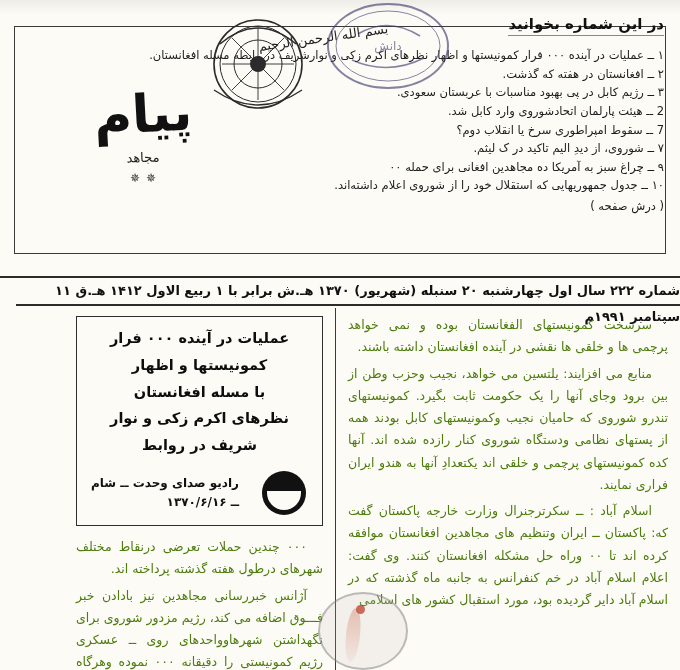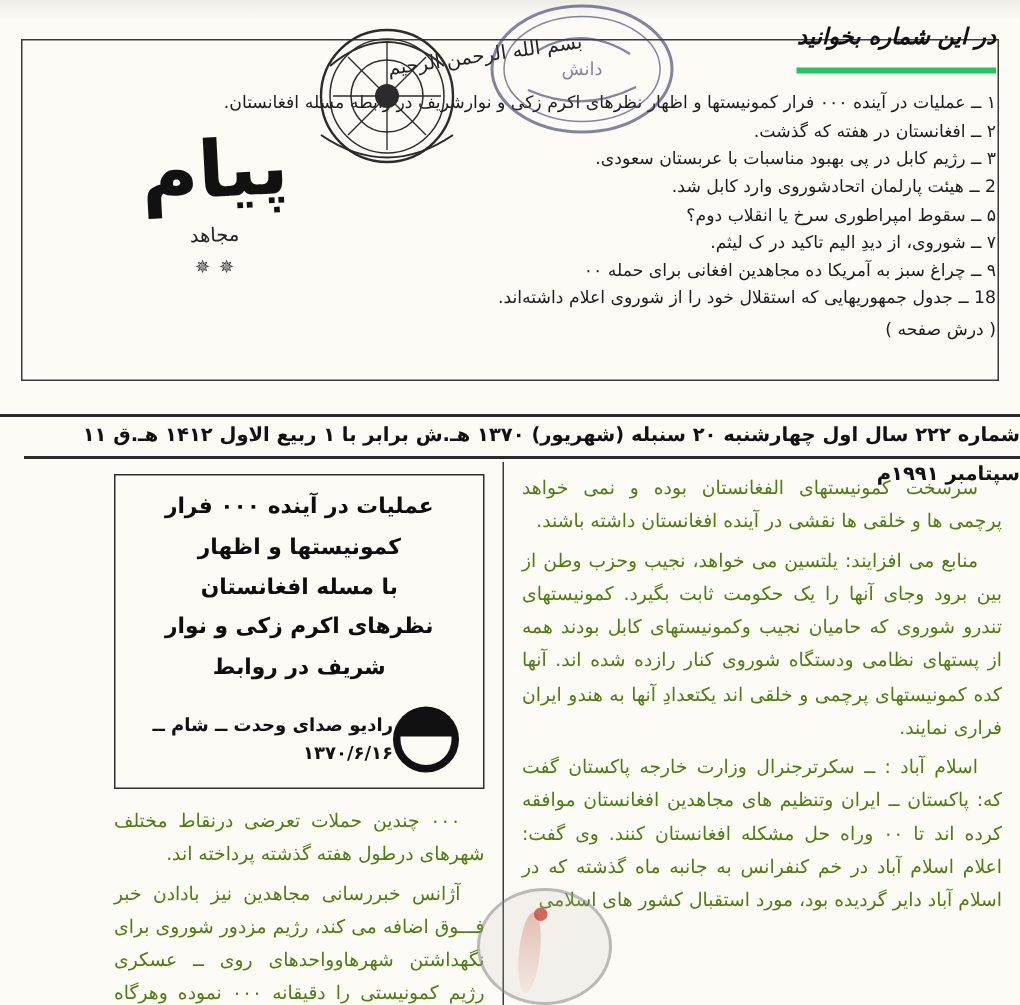--- a/index.html
+++ b/index.html
@@ -105,25 +105,24 @@
     position: absolute;
     top: 14px;
     right: 16px;
     width: 320px;
     text-align: right;
   }
   .contents-head {
     font-size: 15px;
     font-weight: bold;
     color: #111;
-    border-bottom: 4px solid #22c55e;
+    border-bottom: 1px solid #22c55e;
     display: inline-block;
-    padding-bottom: 12px;
+    padding-bottom: 2px;
     margin-bottom: 6px;
-    font-style: italic;
   }
   .bism {
     position: absolute;
     top: 16px;
     left: -86px;
     font-size: 13px;
     color: #222;
     transform: rotate(-8deg);
     white-space: nowrap;
   }
@@ -198,20 +197,21 @@
     font-weight: bold;
     line-height: 1.85;
     color: #0d0d0d;
   }
   .radio-row {
     display: flex;
     align-items: center;
     justify-content: flex-start;
     margin-top: 12px;
     direction: rtl;
+    gap: 23px;
   }
   .radio-label {
     font-size: 12px;
     font-weight: bold;
     color: #111;
     text-align: right;
     line-height: 1.6;
   }
   .radio-icon {
     width: 44px;
@@ -280,24 +280,24 @@
     <div class="masthead-inner"></div>
 
     <div class="contents">
       <div class="contents-head">در این شماره بخوانید</div>
       <div class="bism">بسم الله الرحمن الرحیم</div>
       <ol>
         <li>۱ ــ عملیات در آینده ۰۰۰ فرار کمونیستها و اظهار نظرهای اکرم زکی و نوارشریف در رابطه مسله افغانستان.</li>
         <li>۲ ــ افغانستان در هفته که گذشت.</li>
         <li>۳ ــ رژیم کابل در پی بهبود مناسبات با عربستان سعودی.</li>
         <li>2 ــ هیئت پارلمان اتحادشوروی وارد کابل شد.</li>
-        <li>۵ ــ سقوط امپراطوری سرخ یا انقلاب دوم؟</li>
+        <li>7 ــ سقوط امپراطوری سرخ یا انقلاب دوم؟</li>
         <li>۷ ــ شوروی، از دیدِ الیم تاکید در ک لیثم.</li>
         <li>۹ ــ چراغ سبز به آمریکا ده مجاهدین افغانی برای حمله ۰۰</li>
-        <li>18 ــ جدول جمهوریهایی که استقلال خود را از شوروی اعلام داشته‌اند.</li>
+        <li>۱۰ ــ جدول جمهوریهایی که استقلال خود را از شوروی اعلام داشته‌اند.</li>
       </ol>
       <div class="tail">( درش صفحه )</div>
     </div>
 
     <div class="emblem">
       <svg width="124" height="124" viewBox="0 0 124 124">
         <circle cx="62" cy="60" r="44" fill="none" stroke="#2b2b2b" stroke-width="1.6"></circle>
         <circle cx="62" cy="60" r="38" fill="none" stroke="#2b2b2b" stroke-width="1"></circle>
         <circle cx="62" cy="60" r="24" fill="none" stroke="#2b2b2b" stroke-width="1"></circle>
         <path d="M62 24 L62 96 M26 60 L98 60 M36 34 L88 86 M88 34 L36 86" stroke="#2b2b2b" stroke-width="0.9"></path>

